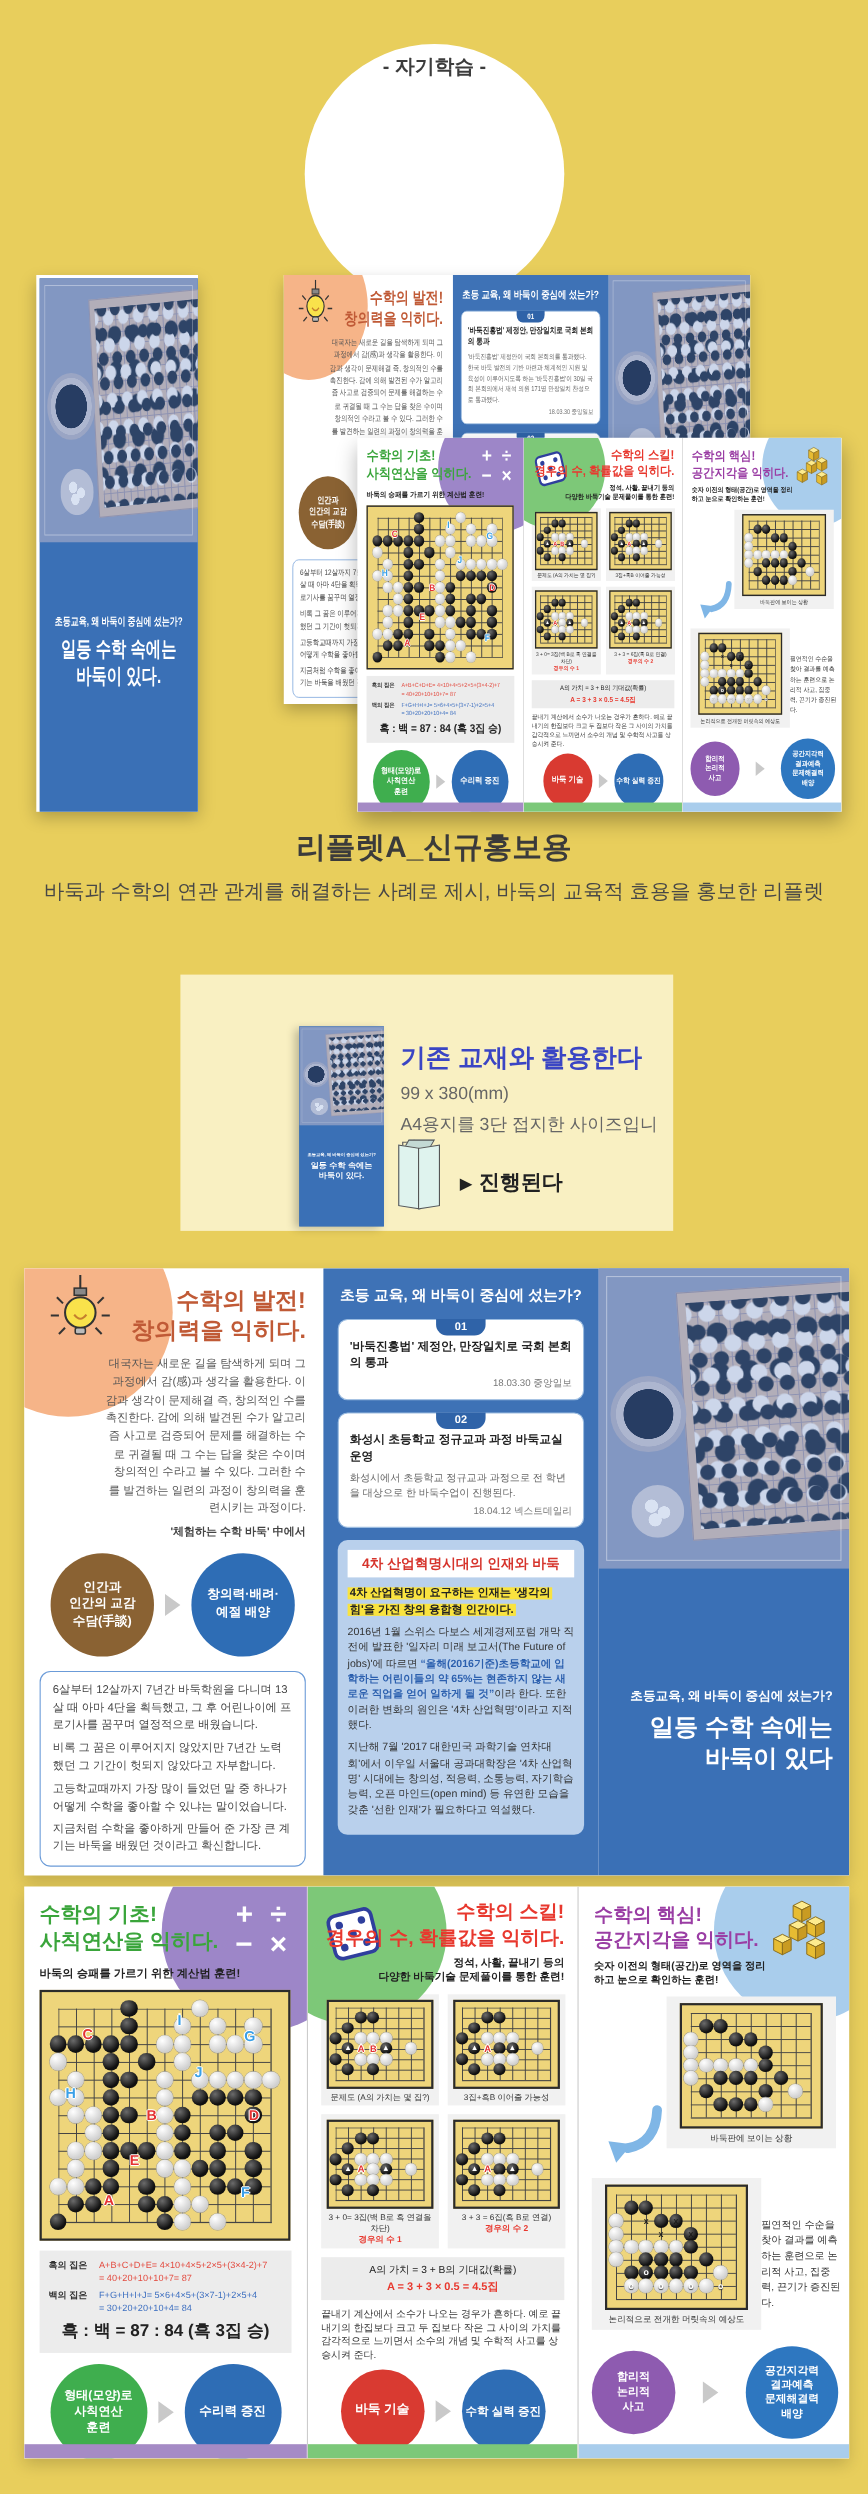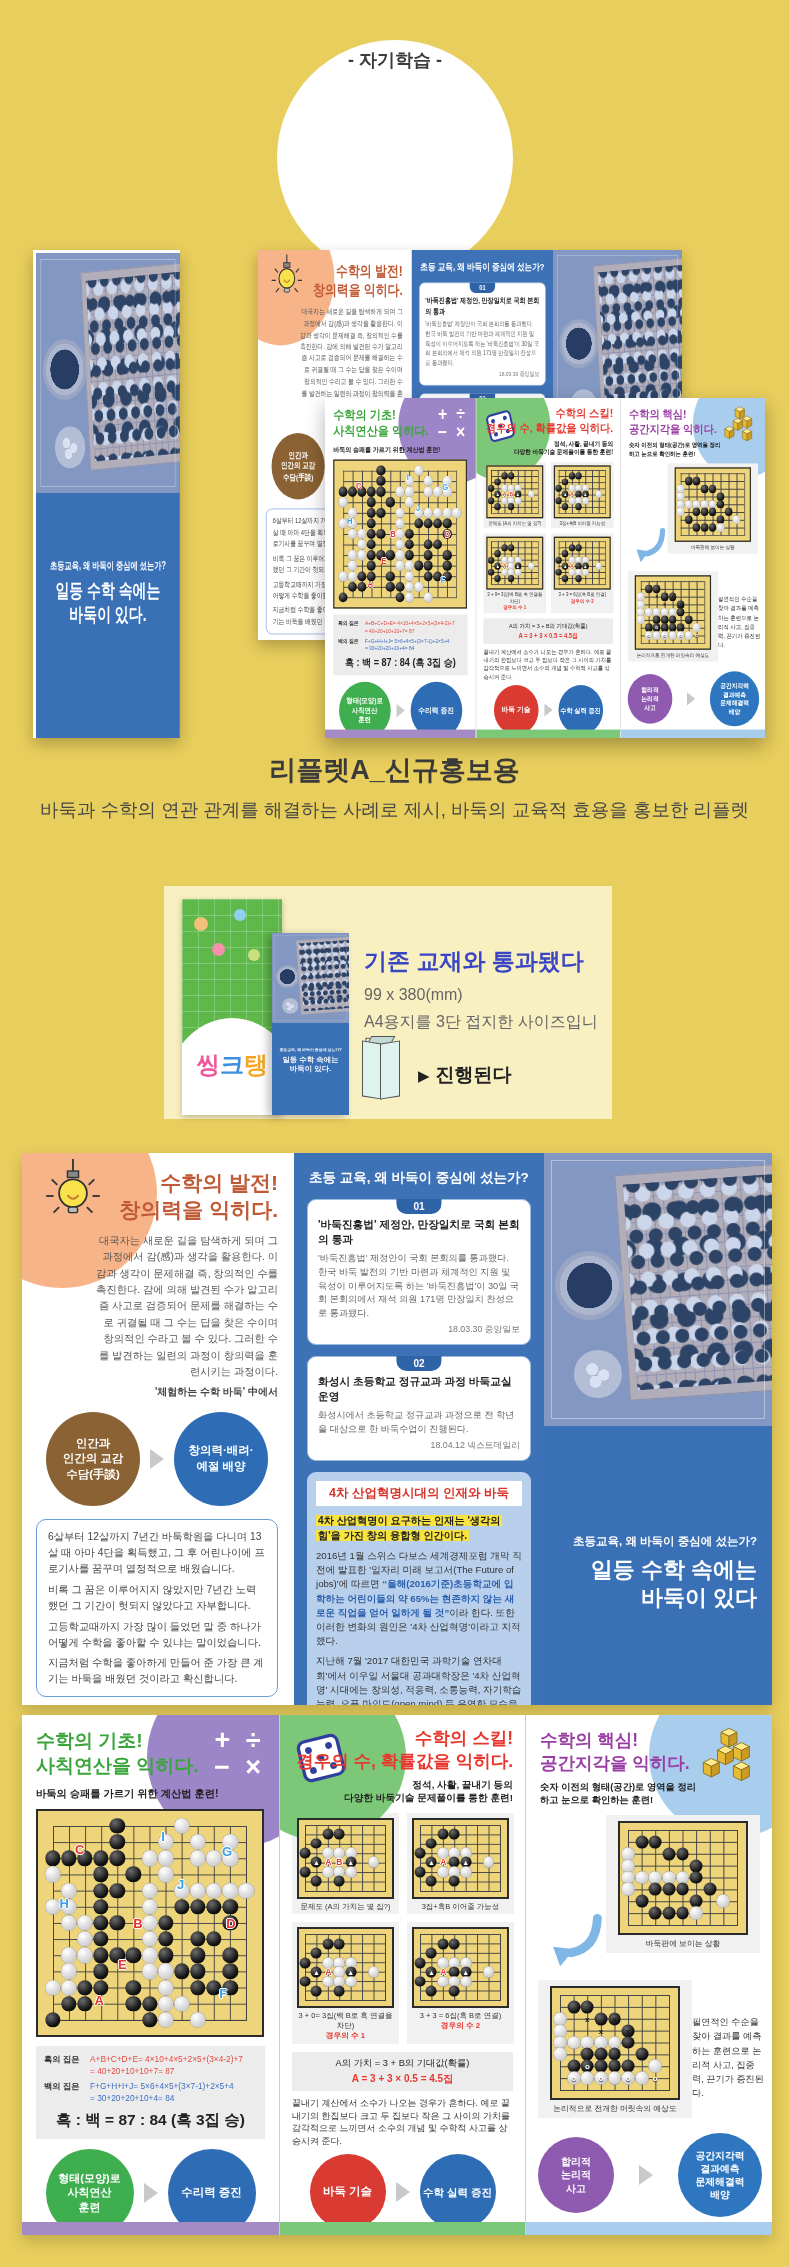--- a/index.html
+++ b/index.html
@@ -722,33 +722,20 @@
     <div class="bar bar-c"></div>
   </div>
 </div>
     </div>
   </div>
 
 <div id="intro-title">리플렛A_신규홍보용</div>
 <div id="intro-desc">바둑과 수학의 연관 관계를 해결하는 사례로 제시, 바둑의 교육적 효용을 홍보한 리플렛</div>
 
 <div id="size-card">
-  <div class="comic">
-    <div class="grid"></div>
-    <div class="chars">
-      <i style="left:12px;top:18px;width:14px;height:14px;background:#f3c07c;"></i>
-      <i style="left:52px;top:10px;width:12px;height:12px;background:#8fd0f0;"></i>
-      <i style="left:30px;top:44px;width:13px;height:13px;background:#f591ad;"></i>
-      <i style="left:66px;top:50px;width:12px;height:12px;background:#c9e07c;"></i>
-    </div>
-    <div class="blob"></div>
-    <div class="booktitle">
-      <span class="bt0">씽</span><span class="bt1">크</span><span class="bt2">탱</span>
-    </div>
-  </div>
   <div id="leafmini">
       <div class="scale">
         <div class="cover mockC">
     <div class="cv-photo">
       <div class="pboard">
         <div class="pgrid"></div>
         <div class="pstones"></div>
       </div>
       <div class="bowl-a"></div>
       <div class="bowl-b"></div>
@@ -756,21 +743,21 @@
     <div class="cv-text">
       <div class="cv-eyebrow">초등교육, 왜 바둑이 중심에 섰는가?</div>
       <div class="cv-title">
         <span>일등 수학 속에는</span><br>
         <span class="cv-t2d">바둑이 있다.</span>
       </div>
     </div>
   </div>
       </div>
     </div>
-  <div class="sc-title">기존 교재와 통과됐다</div>
+  <div class="sc-title">기존 교재와 활용한다</div>
   <div class="sc-size">99 x 380(mm)</div>
   <div class="sc-desc">A4용지를 3단 접지한 사이즈입니다.</div>
   <div class="fold-icon">
     <div class="p3"></div>
     <div class="p1"></div>
     <div class="p2"></div>
   </div>
   <div class="fold-label"><span class="arr">▶</span><span>진행된다</span></div>
 </div>
 
@@ -822,22 +809,20 @@
 
     </div>
   </div>
 
   <div class="s1-col2">
     <div class="n-header">초등 교육, 왜 바둑이 중심에 섰는가?</div>
 
     <div class="news-card">
       <div class="news-badge">01</div>
       <div class="news-title">'바둑진흥법' 제정안, 만장일치로 국회 본회의 통과</div>
-      <div class="news-body">'바둑진흥법' 제정안이 국회 본회의를 통과했다.
-한국 바둑 발전의 기반 마련과 체계적인 지원 및 육성이 이루어지도록 하는 '바둑진흥법'이 30일 국회 본회의에서 재석 의원 171명 만장일치 찬성으로 통과됐다.</div>
       <div class="news-src">18.03.30 중앙일보</div>
     </div>
 
     <div class="news-card">
       <div class="news-badge">02</div>
       <div class="news-title">화성시 초등학교 정규교과 과정 바둑교실 운영</div>
       <div class="news-body">화성시에서 초등학교 정규교과 과정으로 전 학년을 대상으로 한 바둑수업이 진행된다.</div>
       <div class="news-src">18.04.12 넥스트데일리</div>
     </div>
 

